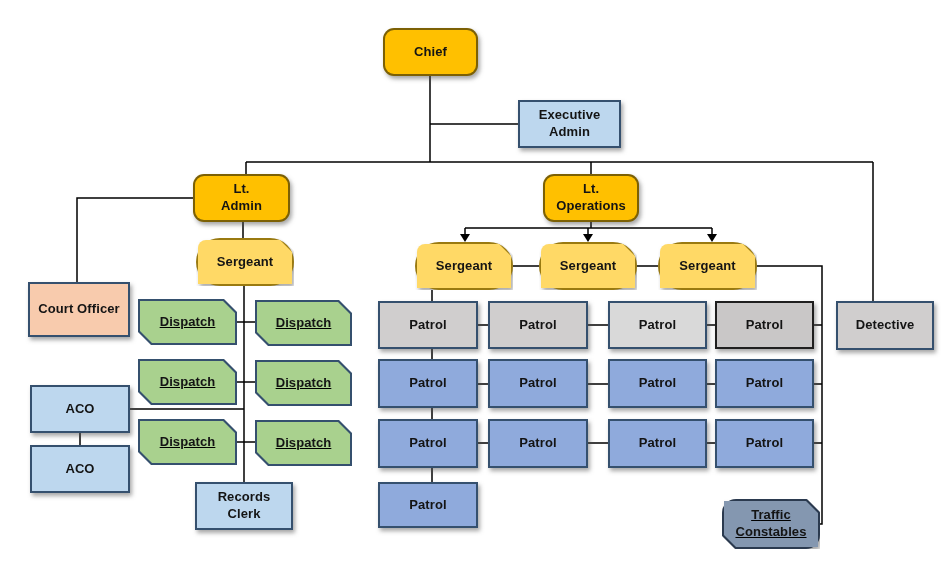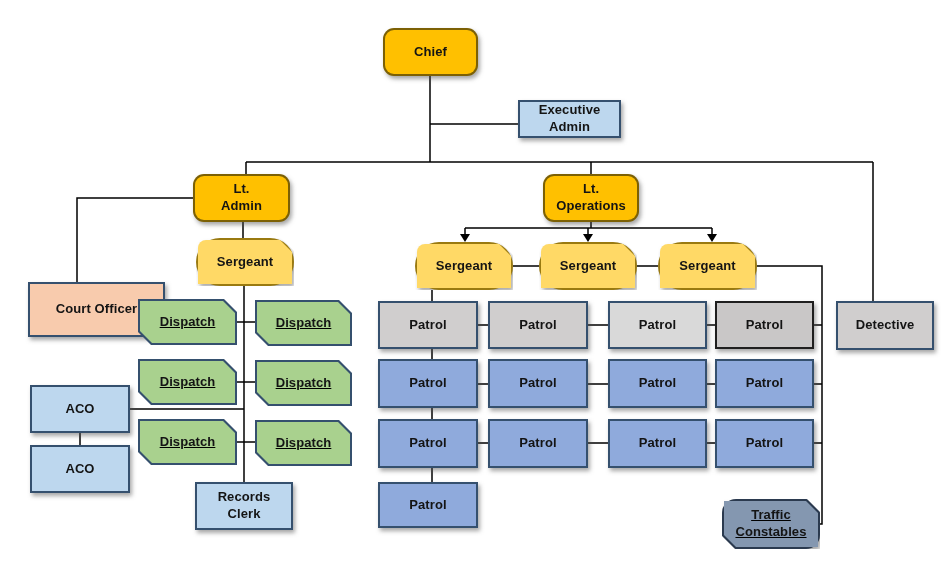--- a/index.html
+++ b/index.html
@@ -18,21 +18,21 @@
            clip-path:polygon(0 0,calc(100% - 13px) 0,100% 13px,100% 100%,0 100%);}
   .snip-tr>.fill{border-radius:8px 0 0 0;
            clip-path:polygon(0 0,calc(100% - 12px) 0,100% 12px,100% 100%,0 100%);}
   .snip-diag{clip-path:polygon(0 0,calc(100% - 13px) 0,100% 13px,100% 100%,13px 100%,0 calc(100% - 13px));}
   .snip-diag>.fill{clip-path:polygon(0 0,calc(100% - 12px) 0,100% 12px,100% 100%,12px 100%,0 calc(100% - 12px));text-decoration:underline;}
   
   .c-orange{background:var(--orange-border);} .c-orange>.fill{background:var(--orange);}
   .c-yellow{background:var(--yellow-border);border-radius:24px;} .c-yellow>.fill{background:var(--yellow);}
   .c-green{background:var(--slate-border);} .c-green>.fill{background:var(--green);}
   .c-lightblue{background:var(--slate-border);} .c-lightblue>.fill{background:var(--light-blue);}
-  .c-peach{background:var(--slate-border);padding-left:35px;} .c-peach>.fill{background:var(--peach);}
+  .c-peach{background:var(--slate-border);} .c-peach>.fill{background:var(--peach);}
   .c-gray{background:var(--slate-border);} .c-gray>.fill{background:var(--gray);}
   .c-graylight{background:var(--slate-border);} .c-graylight>.fill{background:var(--gray-light);}
   .c-graydark{background:var(--black-border);} .c-graydark>.fill{background:var(--gray-dark);}
   .c-blue{background:var(--slate-border);} .c-blue>.fill{background:var(--blue);}
   .c-slate{background:var(--slate-dark-border);border-radius:14px;} .c-slate>.fill{background:var(--slate);}
 </style>
 </head>
 <body>
 
 <div class="canvas">
@@ -58,21 +58,21 @@
     <path d="M478 325 H488 M588 325 H608 M707 325 H715 M814 325 H822 M478 384 H488 M588 384 H608 M707 384 H715 M814 384 H822 M478 443 H488 M588 443 H608 M707 443 H715 M814 443 H822"></path>
     <path d="M513 266 H539 M637 266 H658"></path>
     <path d="M757 266 H822 V524 H820"></path>
   </svg>
 
   <div class="node round c-orange" style="left:383px;top:28px;width:95px;height:48px">
       <div class="fill">
         <span class="label">Chief</span>
       </div>
     </div>
-  <div class="node c-lightblue" style="left:518px;top:100px;width:103px;height:38px">
+  <div class="node c-lightblue" style="left:518px;top:100px;width:103px;height:48px">
       <div class="fill">
         <span class="label">Executive
 Admin</span>
       </div>
     </div>
   <div class="node round c-orange" style="left:193px;top:174px;width:97px;height:48px">
       <div class="fill">
         <span class="label">Lt.
 Admin</span>
       </div>

